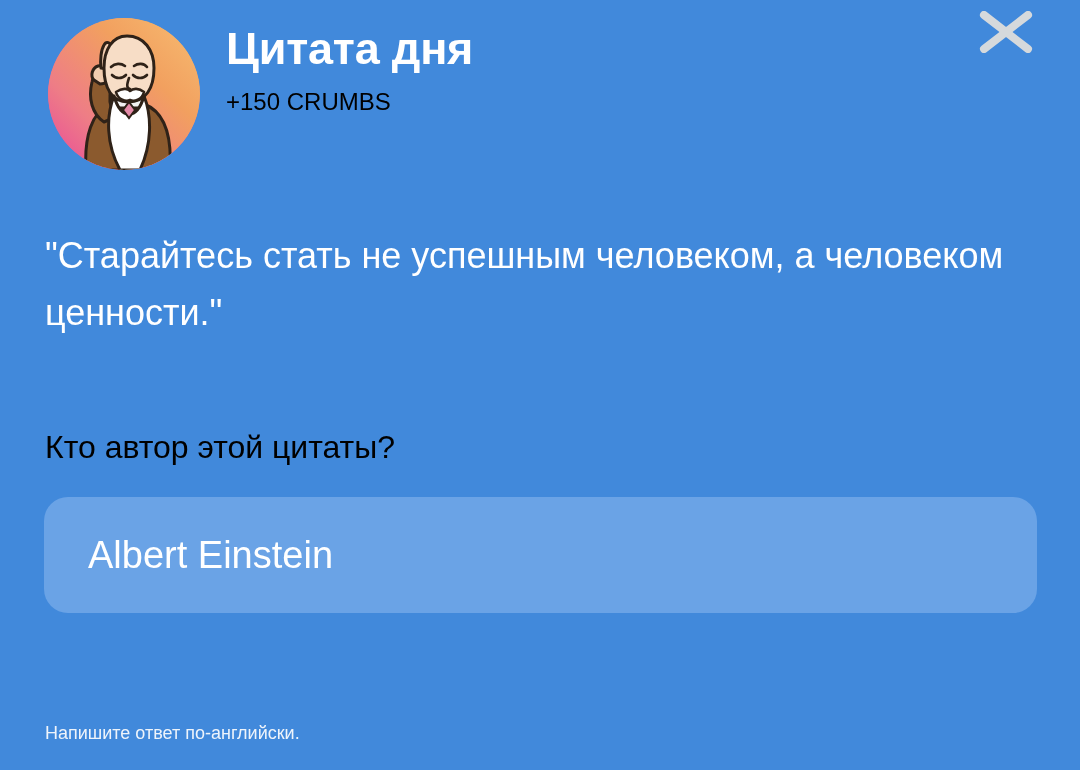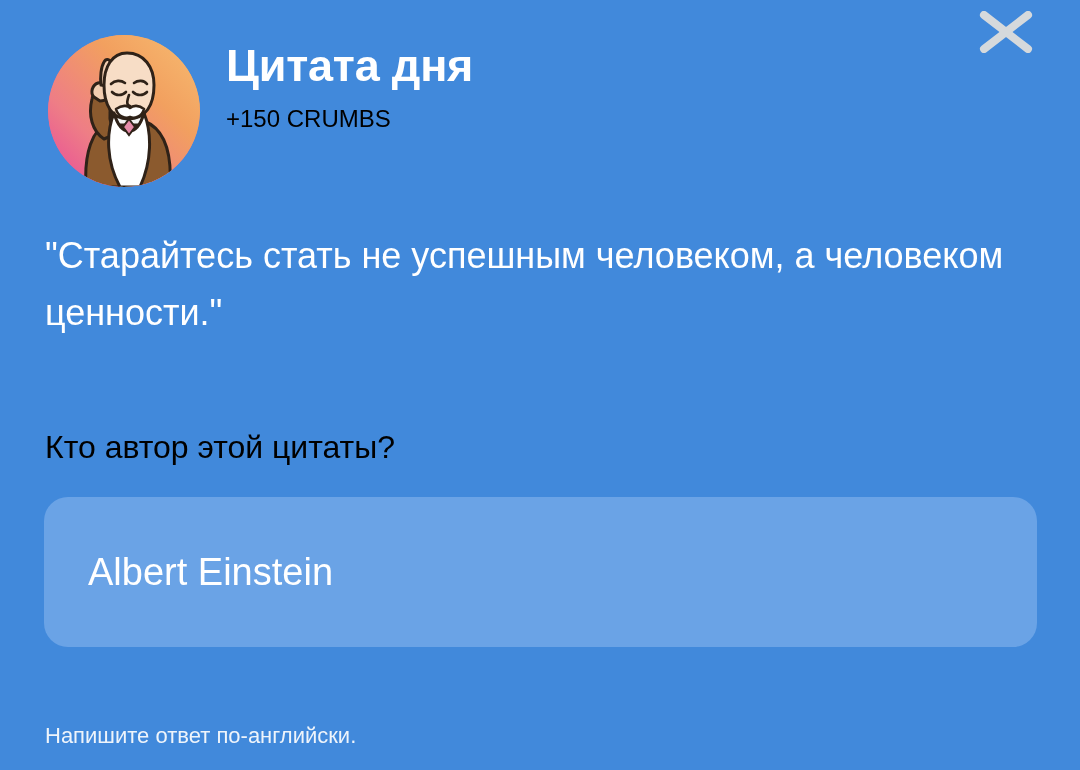--- a/index.html
+++ b/index.html
@@ -17,21 +17,20 @@
     -webkit-font-smoothing: antialiased;
   }
 
   
   .header {
     position: absolute;
     left: 48px;
     top: 18px;
     display: flex;
     align-items: flex-start;
-    margin-top: 17px;
   }
 
   .avatar {
     width: 152px;
     height: 152px;
     border-radius: 50%;
     flex: 0 0 auto;
     overflow: hidden;
     position: relative;
     background: radial-gradient(circle at 78% 16%, #f6b96b 0%, #f2a85e 22%, #ef8f78 48%, #ec6f93 70%, #e8479b 100%);
@@ -93,21 +92,21 @@
     font-size: 32px;
     line-height: 1.4;
     font-weight: normal;
   }
 
   .answer-field {
     position: absolute;
     left: 44px;
     top: 497px;
     width: 993px;
-    height: 150px;
+    height: 116px;
     box-sizing: border-box;
     background: #6aa3e6;
     border-radius: 24px;
     border: none;
     display: flex;
     align-items: center;
     padding: 0 44px;
     cursor: text;
   }
   .answer-value {
@@ -117,21 +116,21 @@
     line-height: 1;
     white-space: nowrap;
     overflow: hidden;
   }
 
   .hint {
     position: absolute;
     left: 45px;
     top: 722px;
     color: #eef4fb;
-    font-size: 22px;
+    font-size: 18px;
     font-weight: normal;
     line-height: 1.25;
   }
 </style>
 </head>
 <body>
 
 <div class="header">
 
   <div class="avatar">

